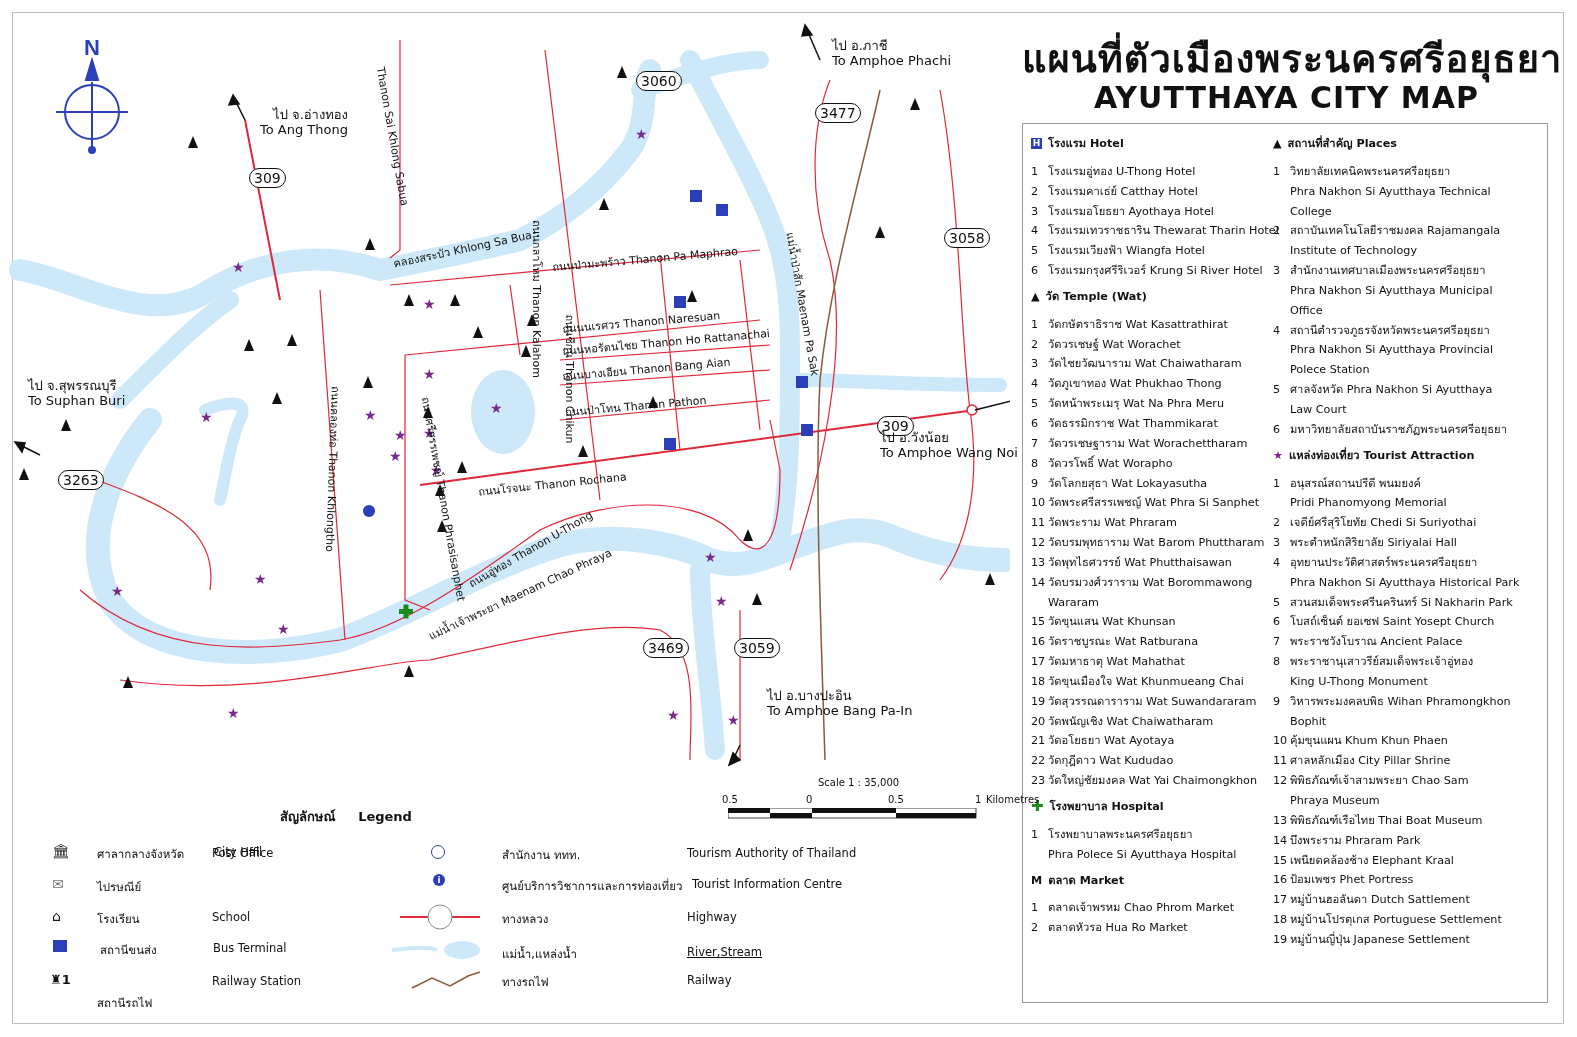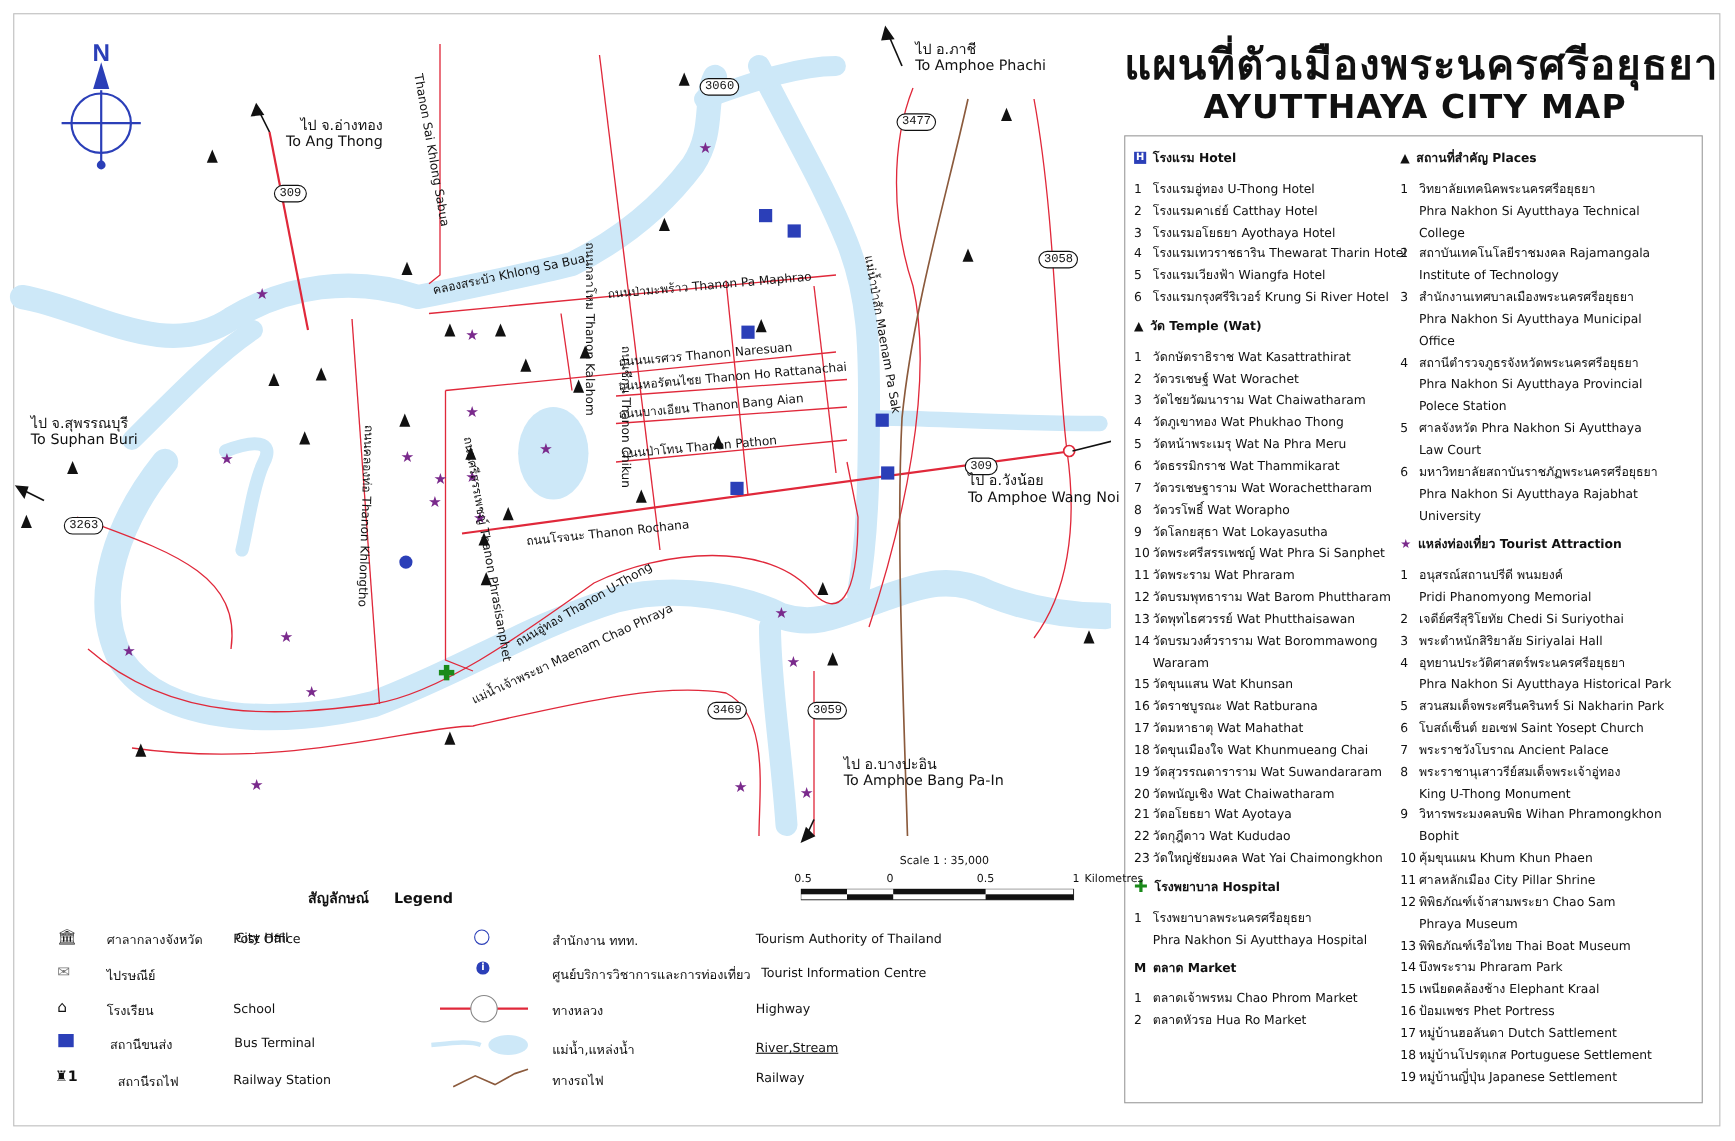--- a/index.html
+++ b/index.html
@@ -14,21 +14,21 @@
   .col .sec { font-weight:bold; margin-top:6px; margin-bottom:8px; display:flex; align-items:center; gap:6px; }
   .col .sec:first-child { margin-top:2px; }
   .row { display:flex; }
   .row .n { width:17px; flex:none; }
   .row .t { flex:1; }
   .cont { padding-left:17px; }
   .hicon { display:inline-block; width:11px; height:11px; background:#2b3fb8; color:#fff; font-size:9px; line-height:11px; text-align:center; font-weight:bold; }
   .legend-title { position:absolute; left:280px; top:806px; font-size:13px; font-weight:bold; }
   .leg { position:absolute; font-size:11.5px; white-space:nowrap; }
   .scale-lbl { position:absolute; font-size:10px; }
-  .route { position:absolute; font-size:11px; background:#fff; border:1.5px solid #111; border-radius:10px; padding:1px 4px;font-family:Liberation Mono, monospace; }
+  .route { position:absolute; font-size:14px; background:#fff; border:1.5px solid #111; border-radius:10px; padding:1px 4px; }
   .dest { position:absolute; font-size:13px; line-height:15px; white-space:nowrap; }
 </style>
 </head>
 <body>
 
 <div class="frame"></div>
 
 <svg class="map" width="1010" height="800" viewBox="0 0 1010 800">
 
   <g fill="none" stroke="#cde8f8" stroke-linecap="round" stroke-linejoin="round">
@@ -341,21 +341,21 @@
       </div>
     <div class="sec">
         <span style="color:#1a8a1a;font-size:15px;">✚</span>
         <span>โรงพยาบาล Hospital</span>
       </div>
     <div class="row">
         <span class="n">1</span>
         <span class="t">โรงพยาบาลพระนครศรีอยุธยา</span>
       </div>
     <div class="row cont">
-        <span class="t">Phra Nakhon Si Ayutthaya Hospital</span>
+        <span class="t">Phra Polece Si Ayutthaya Hospital</span>
       </div>
     <div class="sec">
         <span style="font-weight:bold;">M</span>
         <span>ตลาด Market</span>
       </div>
     <div class="row">
         <span class="n">1</span>
         <span class="t">ตลาดเจ้าพรหม Chao Phrom Market</span>
       </div>
     <div class="row">
@@ -409,23 +409,20 @@
     <div class="row">
         <span class="n">5</span>
         <span class="t">ศาลจังหวัด Phra Nakhon Si Ayutthaya</span>
       </div>
     <div class="row cont">
         <span class="t">Law Court</span>
       </div>
     <div class="row">
         <span class="n">6</span>
         <span class="t">มหาวิทยาลัยสถาบันราชภัฏพระนครศรีอยุธยา</span>
-      </div>
-    <div class="row cont">
-        <span class="t">Phra Nakhon Si Ayutthaya Rajabhat University</span>
       </div>
 
     <div class="sec">
         <span style="color:#7a2a8c;">★</span>
         <span>แหล่งท่องเที่ยว Tourist Attraction</span>
       </div>
     <div class="row">
         <span class="n">1</span>
         <span class="t">อนุสรณ์สถานปรีดี พนมยงค์</span>
       </div>
@@ -545,21 +542,21 @@
 
 <span class="leg" style="left:52px;top:908px;font-size:14px;">⌂</span>
 <span class="leg" style="left:97px;top:910px;">โรงเรียน</span>
 <span class="leg" style="left:212px;top:910px;">School</span>
 
 <span class="leg" style="left:53px;top:940px;width:14px;height:12px;background:#2b3fb8;"></span>
 <span class="leg" style="left:100px;top:941px;">สถานีขนส่ง</span>
 <span class="leg" style="left:213px;top:941px;">Bus Terminal</span>
 
 <span class="leg" style="left:50px;top:972px;font-size:13px;font-weight:bold;">♜1</span>
-<span class="leg" style="left:97px;top:974px;margin-left:10px;">สถานีรถไฟ</span>
+<span class="leg" style="left:97px;top:994px;">สถานีรถไฟ</span>
 <span class="leg" style="left:212px;top:974px;">Railway Station</span>
 
 <span class="leg" style="left:431px;top:845px;width:12px;height:12px;border:1.5px solid #2b3fb8;border-radius:50%;"></span>
 <span class="leg" style="left:502px;top:846px;">สำนักงาน ททท.</span>
 <span class="leg" style="left:687px;top:846px;">Tourism Authority of Thailand</span>
 
 <span class="leg" style="left:433px;top:874px;width:12px;height:12px;background:#2b3fb8;border-radius:50%;color:#fff;font-size:9px;text-align:center;line-height:12px;font-weight:bold;">i</span>
 <span class="leg" style="left:502px;top:877px;">ศูนย์บริการวิชาการและการท่องเที่ยว</span>
 <span class="leg" style="left:692px;top:877px;">Tourist Information Centre</span>
 

